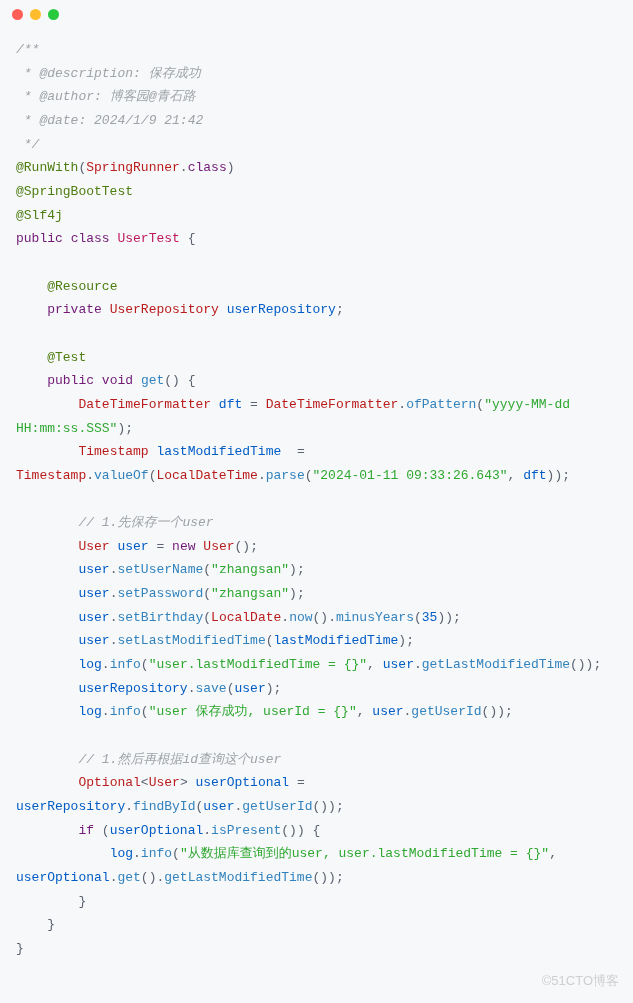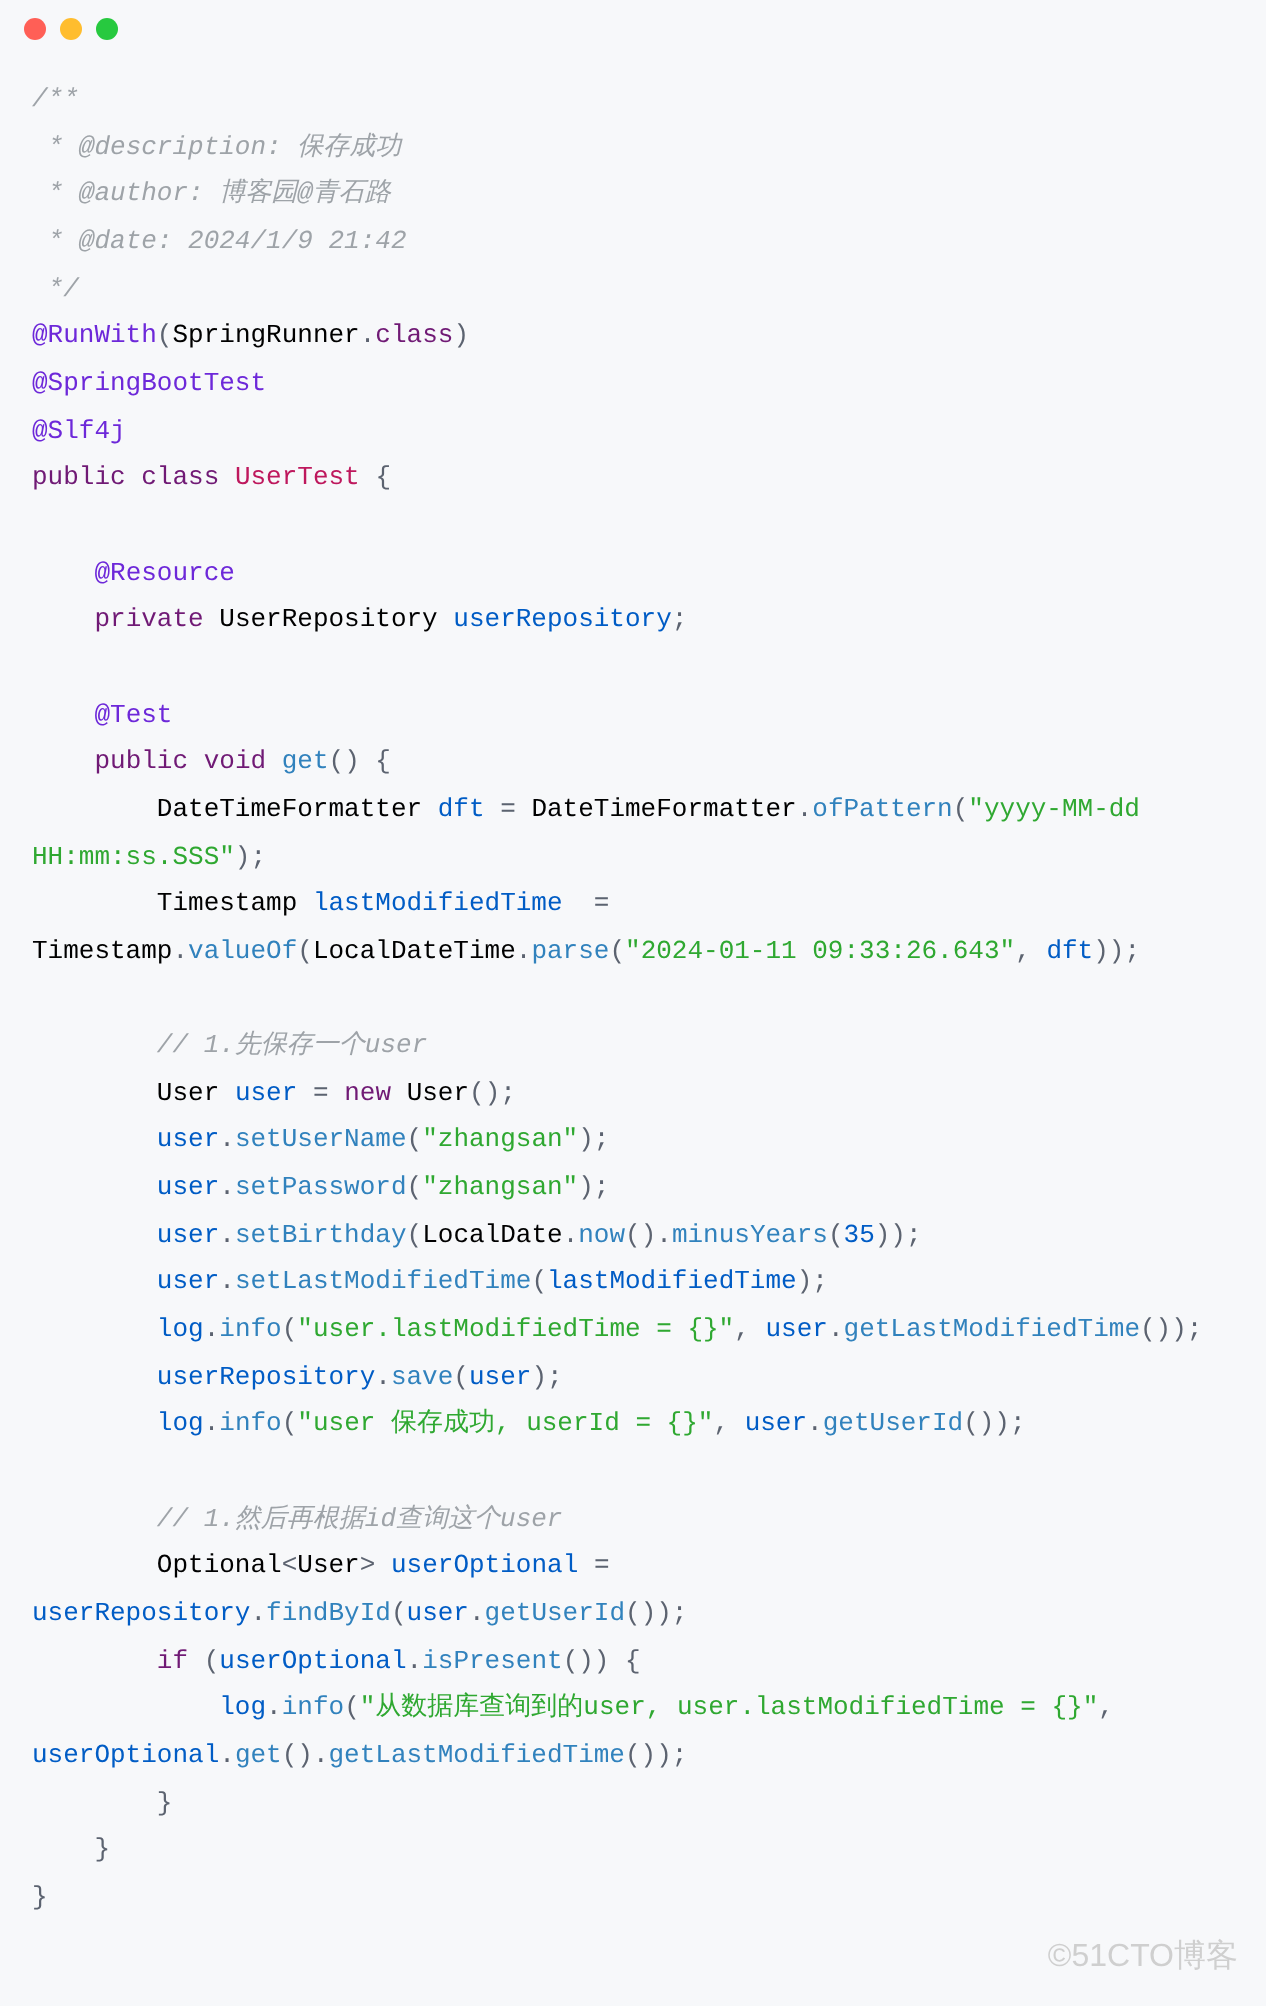--- a/index.html
+++ b/index.html
@@ -34,35 +34,35 @@
     .dot-red { background: #ff5f56; }
     .dot-yellow { background: #ffbd2e; }
     .dot-green { background: #27c93f; }
     .code {
       padding: 10px 16px;
       white-space: pre-wrap;
       word-break: break-word;
       color: #393a34;
     }
     .c-comment { color: #9ea3a8; font-style: italic; }
-    .c-anno { color: #6d28d9; }
+    .c-anno { color: #4d7c0f; }
     .c-keyword { color: #701a75; }
-    .c-type { color: #000000; }
+    .c-type { color: #b91c1c; }
     .c-method { color: #3182bd; }
     .c-string { color: #2fa831; }
     .c-class { color: #be185d; }
     .c-var { color: #005cc5; }
     .c-number { color: #005cc5; }
     .c-punc { color: #5c6370; }
     .watermark {
       position: absolute;
       bottom: 10px;
       right: 14px;
       color: #cfcfcf;
-      font-size: 16px;
+      font-size: 13px;
       font-family: -apple-system, sans-serif;
       text-align: center;
     }
   </style>
 </head>
 <body>
 
 <div class="window">
   <div class="titlebar">
     <div class="dot dot-red"></div>

